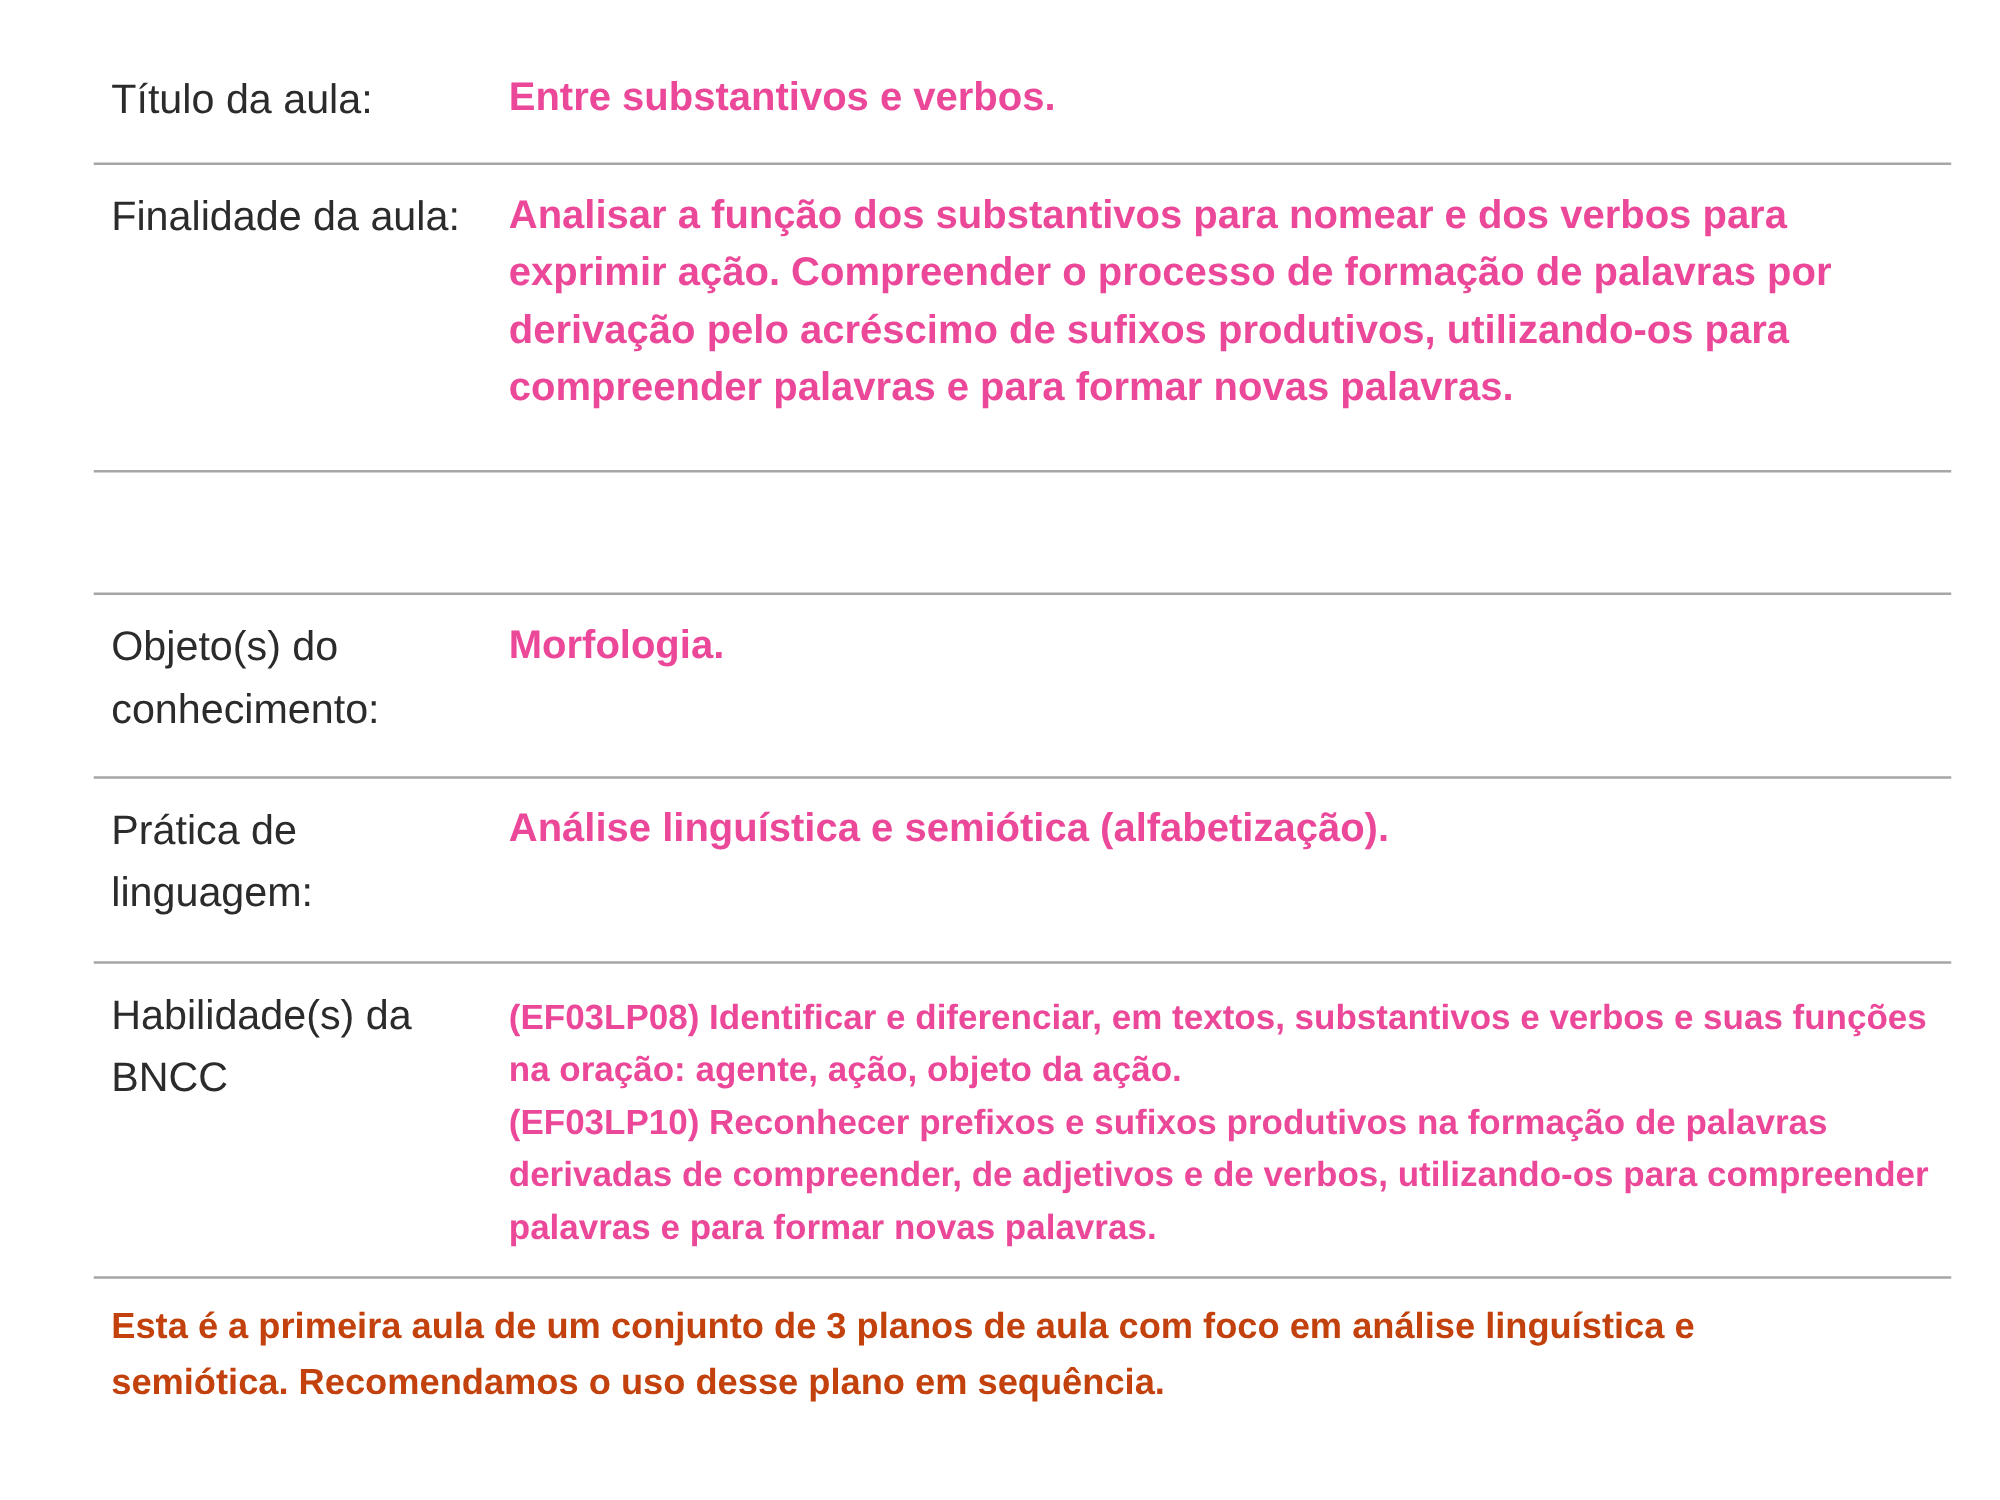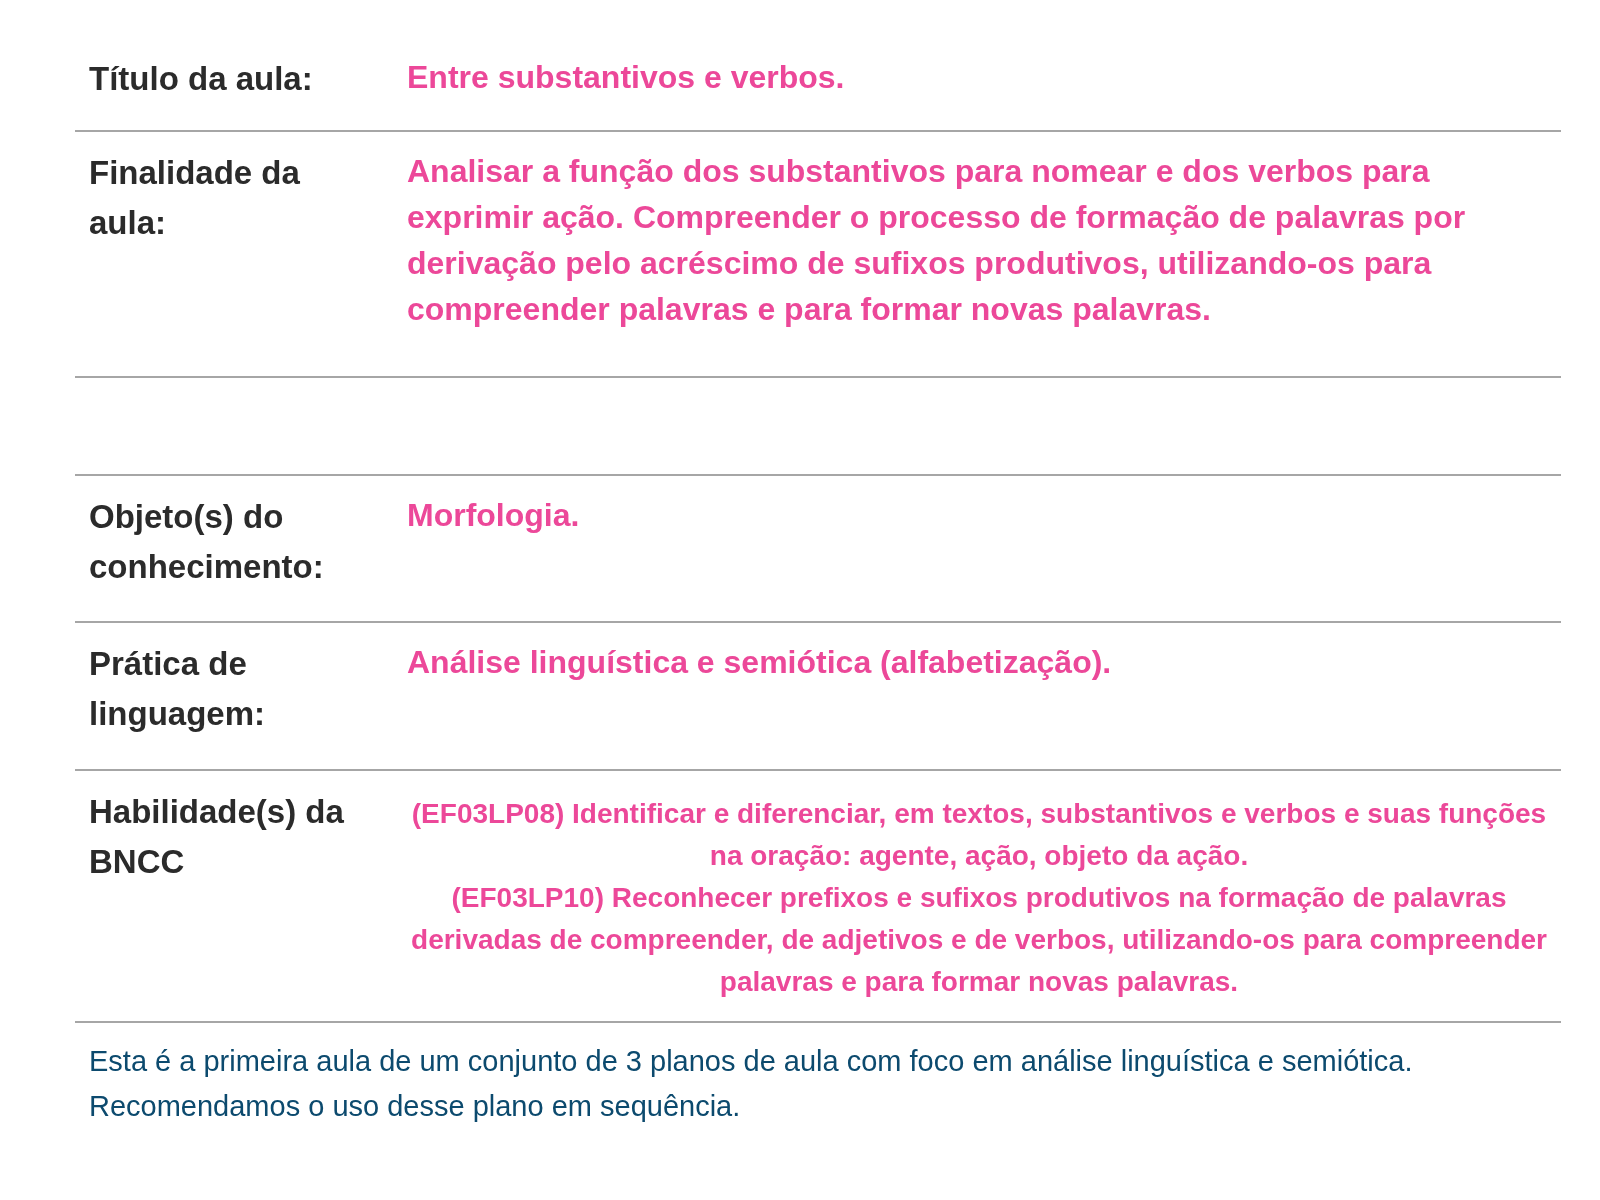--- a/index.html
+++ b/index.html
@@ -31,49 +31,48 @@
   }
   .row-titulo      { min-height: 92px; }
   .row-finalidade  { min-height: 246px; }
   .row-ano         { min-height: 98px; }
   .row-objeto      { min-height: 147px; }
   .row-pratica     { min-height: 148px; }
   .row-bncc        { min-height: 248px; }
   .label {
     font-size: 33px;
     line-height: 50px;
-    font-weight: 700;
+    font-weight: 400;
     color: #2b2b2b;
     padding-left: 14px;
     padding-right: 26px;
     box-sizing: border-box;
   }
   .value {
     font-size: 32px;
     line-height: 46px;
     font-weight: 700;
     color: #ec4899;
     padding-right: 10px;
   }
   .row-bncc .value {
     font-size: 28px;
     line-height: 42px;
     padding-top: 6px;
-    text-align: center;
   }
   .footer {
     border-top: 2px solid #a6a6a6;
     padding: 16px 0 0 14px;
     box-sizing: border-box;
   }
   .footer .note {
     font-size: 29px;
     line-height: 45px;
-    font-weight: 400;
-    color: #0c4a6e;
+    font-weight: 700;
+    color: #c2410c;
     max-width: 1330px;
   }
 </style>
 </head>
 <body>
 
 <div class="sheet">
 
   <div class="row row-titulo">
     <div class="label">Título da aula:</div>

